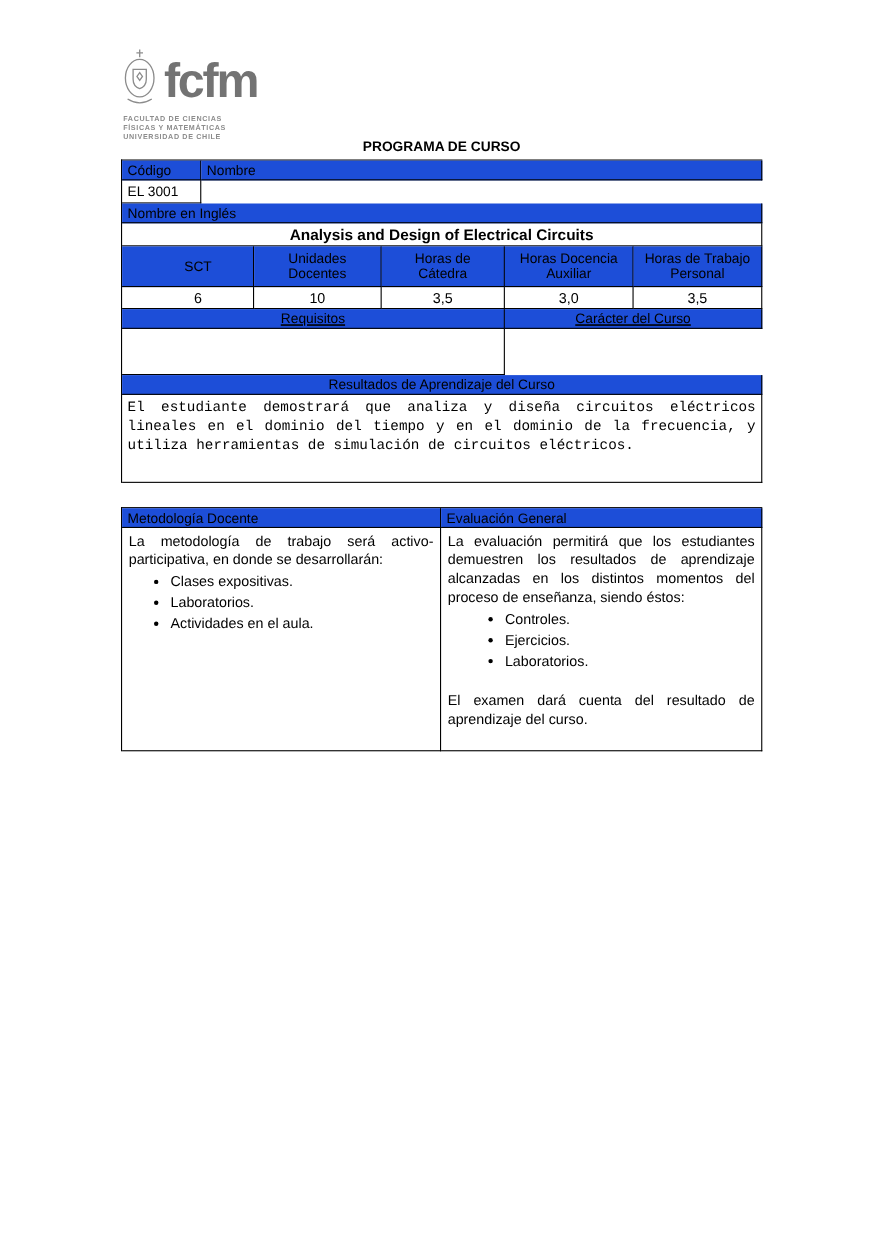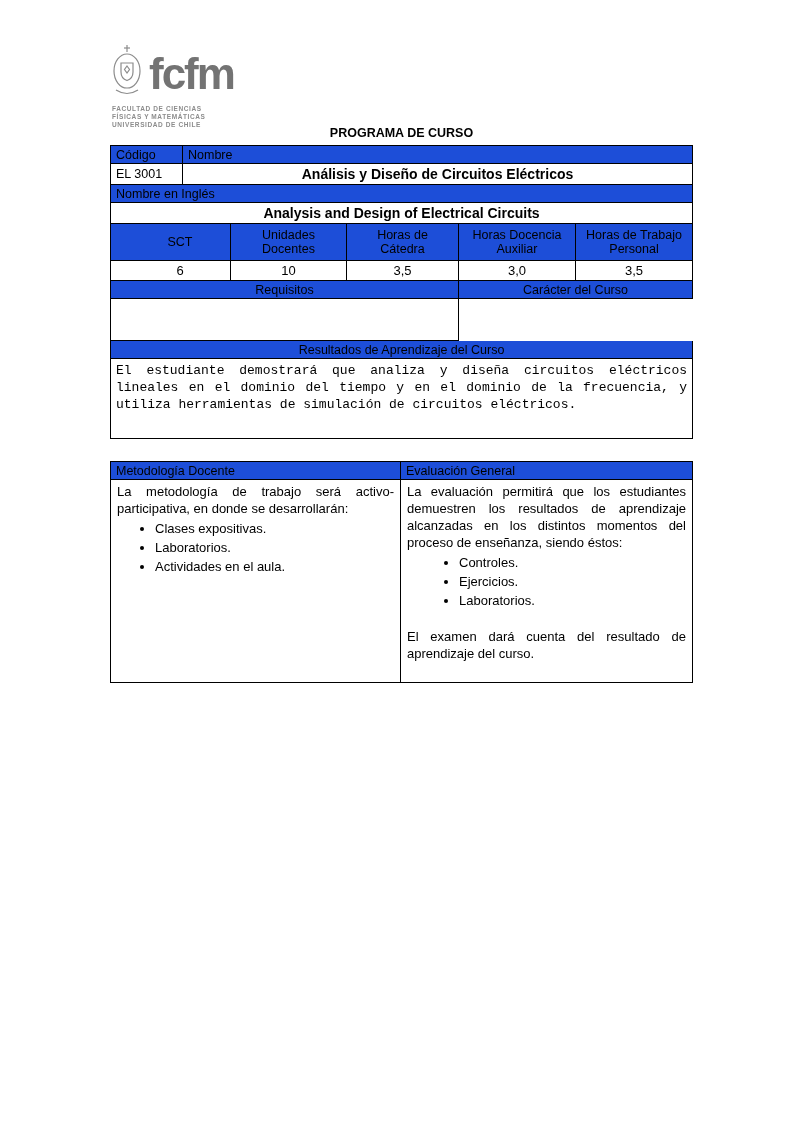--- a/index.html
+++ b/index.html
@@ -62,21 +62,21 @@
   .c-h4 { width: 117px; }
   .c-h5 { width: 117px; }
   .c-req { width: 348px; }
   .c-car { width: 234px; }
   .c-t2l { width: 290px; }
   .c-t2r { width: 292px; }
 
   
   .rA { height: 18px; } .rB { height: 21px; } .rC { height: 18px; }
   .rD { height: 21px; } .rE { height: 37px; } .rF { height: 20px; }
-  .rG { height: 18px; } .rH { height: 42px; } .rI { height: 18px; }
+  .rG { height: 18px; text-decoration: underline; } .rH { height: 42px; } .rI { height: 18px; }
   .rJ { height: 80px; font-family: Liberation Mono, monospace; } .rK { height: 18px; } .rL { height: 203px; }
 
   .course-title { font-size: 14px; }
   .val { font-size: 13px; }
   .req-cell { padding: 2px 5px; font-size: 12.5px; line-height: 18px; white-space: pre-wrap; }
   .car-cell { padding-top: 3px; text-align: center; align-items: flex-start; display: flex; justify-content: center; }
   .para-cell { padding: 3px 5px; font-size: 13px; line-height: 17px; text-align: justify; }
 
   .t2cell { padding: 3px 6px; font-size: 13px; line-height: 17px; }
   .t2cell p.intro { text-align: justify; }
@@ -115,21 +115,20 @@
 
   <div class="tbl tbl1">
 
     <div class="row rA">
       <div class="cell hdr lpad c-codigo rA">Código</div>
       <div class="cell hdr lpad c-nombre rA">Nombre</div>
     </div>
 
     <div class="row rB">
       <div class="cell lpad c-codigo rB">EL 3001</div>
-      <div class="cell ctr bold course-title c-nombre rB">Análisis y Diseño de Circuitos Eléctricos</div>
     </div>
 
     <div class="row rC">
       <div class="cell hdr lpad c-full rC">Nombre en Inglés</div>
     </div>
 
     <div class="row rD">
       <div class="cell ctr bold course-title c-full rD">Analysis and Design of Electrical Circuits</div>
     </div>
 

